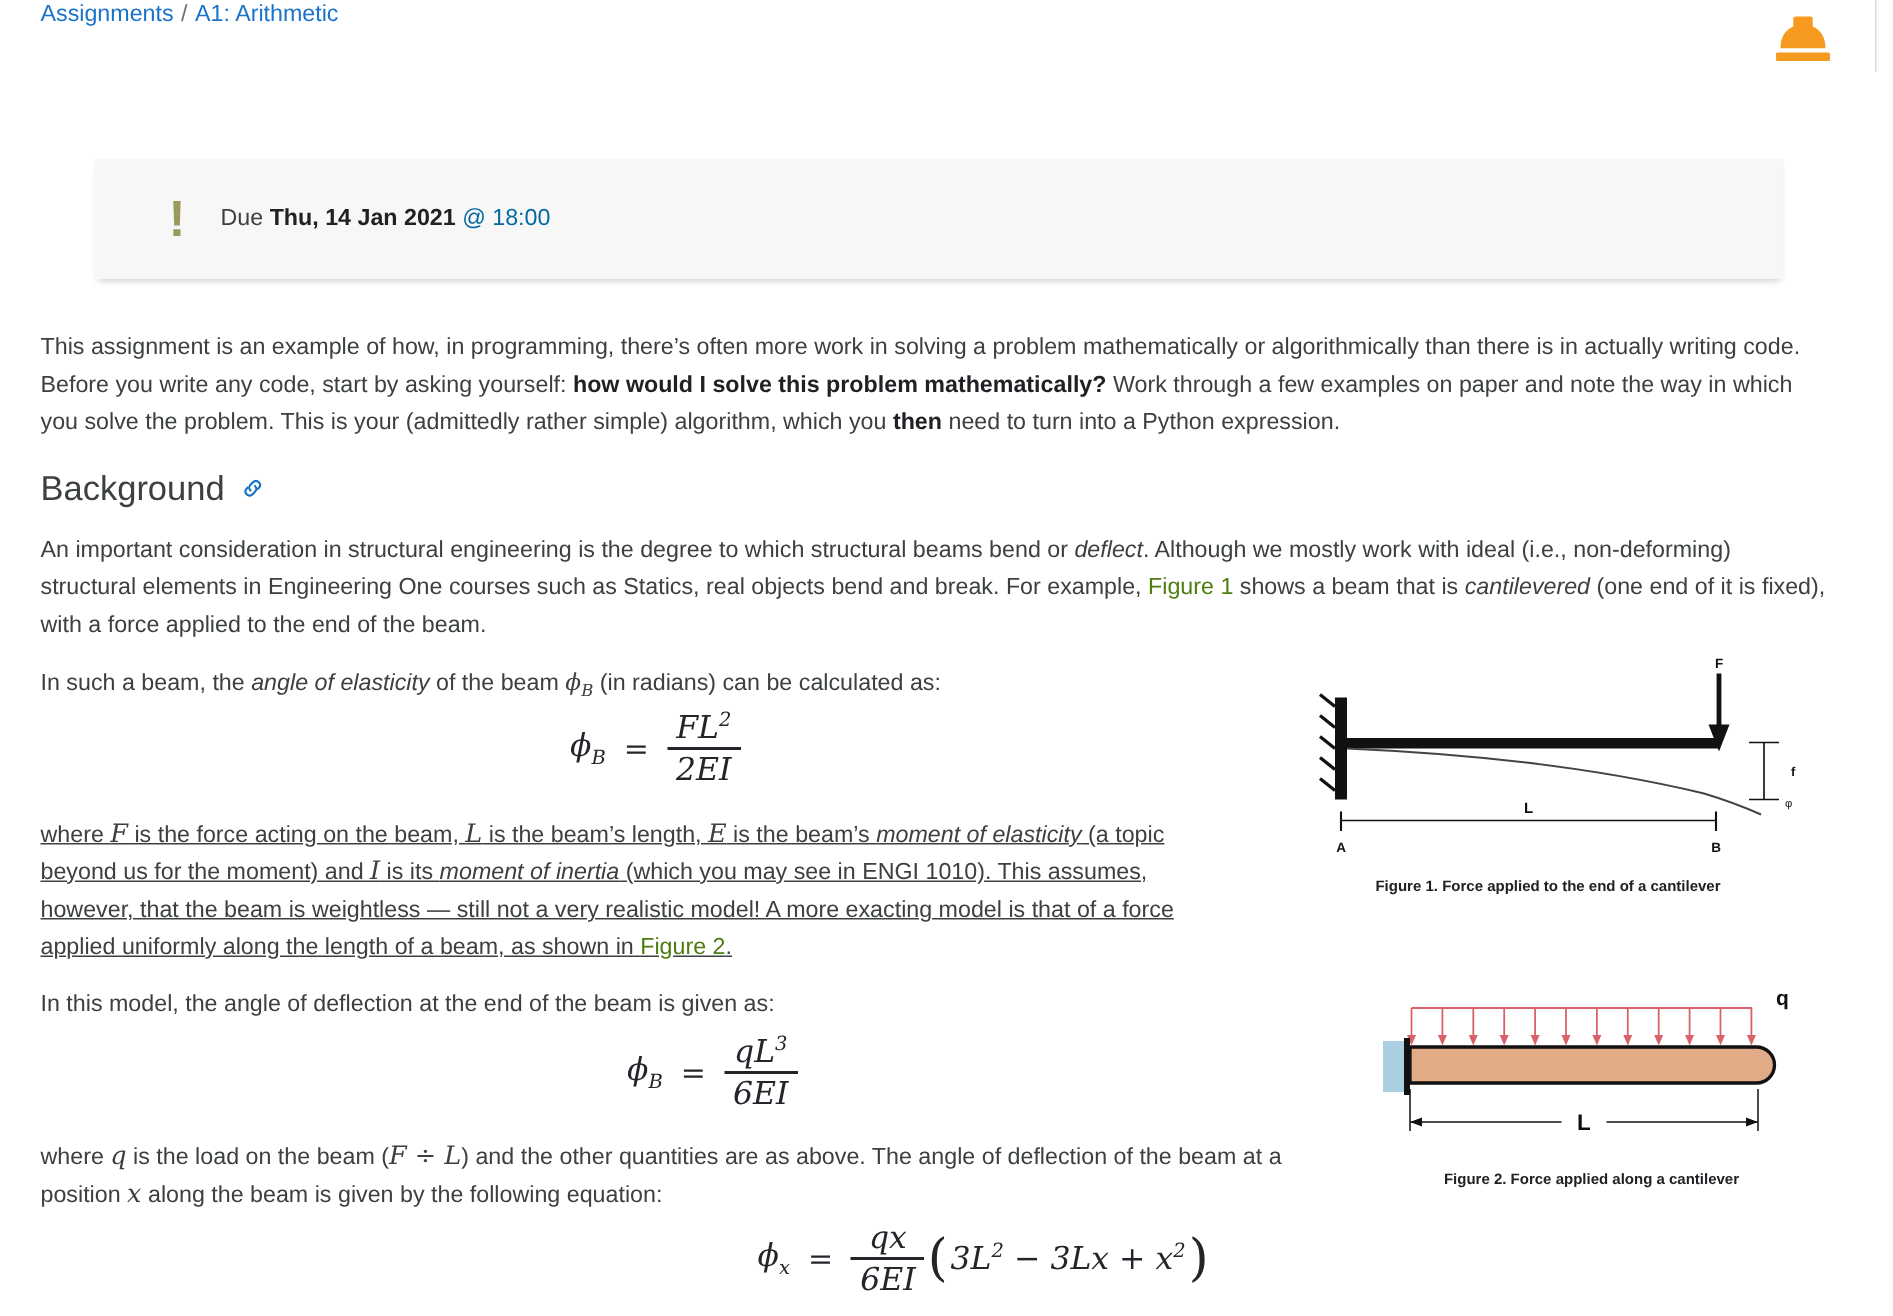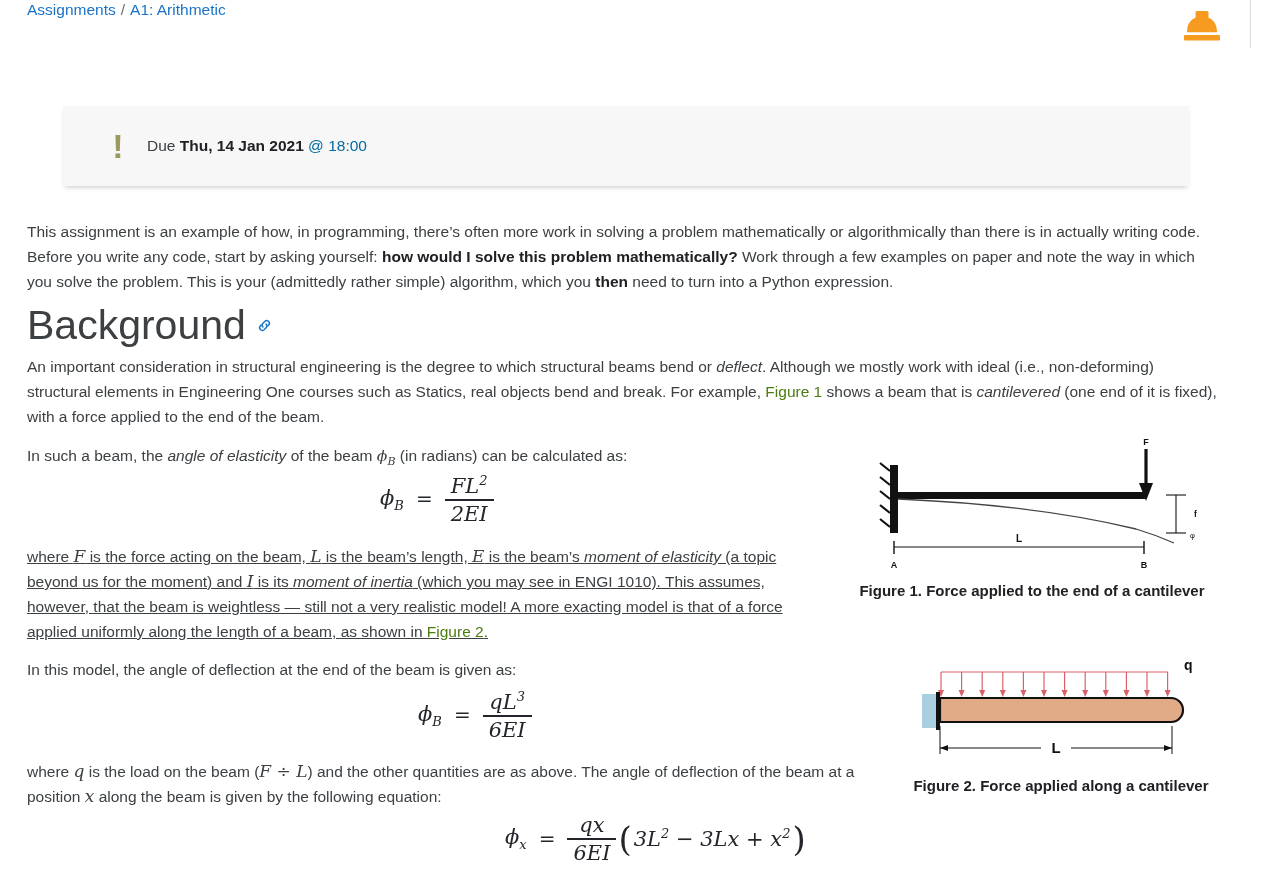--- a/index.html
+++ b/index.html
@@ -74,21 +74,21 @@
   #p-bg1    { top: 354px; left: 27px; width: 1192px; }
   #p-insuch { top: 443px; left: 27px; width: 840px; }
   #p-wheref { top: 544px; left: 27px; width: 800px; text-decoration: underline; }
   #p-inthis { top: 657px; left: 27px; width: 840px; }
   #p-whereq { top: 759px; left: 27px; width: 878px; }
 
   
   .h-background {
     position: absolute; top: 305px; left: 27px;
     margin: 0;
-    font-size: 41px; font-weight: normal;
+    font-size: 23px; font-weight: normal;
     color: #3c4043; line-height: 40px;
     display: flex; align-items: center; gap: 10px;
   }
   .h-background .anchor-icon { display: inline-flex; }
 
   
   .math {
     position: absolute;
     font-family: "DejaVu Serif", serif;
     color: #22252a;
@@ -107,21 +107,21 @@
   .expr sup { font-size: 13px; }
   .upr { font-style: italic; }
 
   #m1 { top: 472px; left: 380px; }
   #m2 { top: 688px; left: 418px; }
   #m3 { top: 812px; left: 505px; }
 
   
   .figure { position: absolute; text-align: center; }
   .figure .cap {
-    font-size: 15px; font-weight: bold; color: #202124;
+    font-size: 10px; font-weight: bold; color: #202124;
     line-height: 20px; white-space: nowrap;
   }
   #fig1 { top: 437px; left: 836px; width: 392px; }
   #fig1 .cap { margin-top: 6px; }
   #fig2 { top: 650px; left: 896px; width: 330px; }
   #fig2 .cap { margin-top: 4px; }
 </style>
 </head>
 <body>
 

